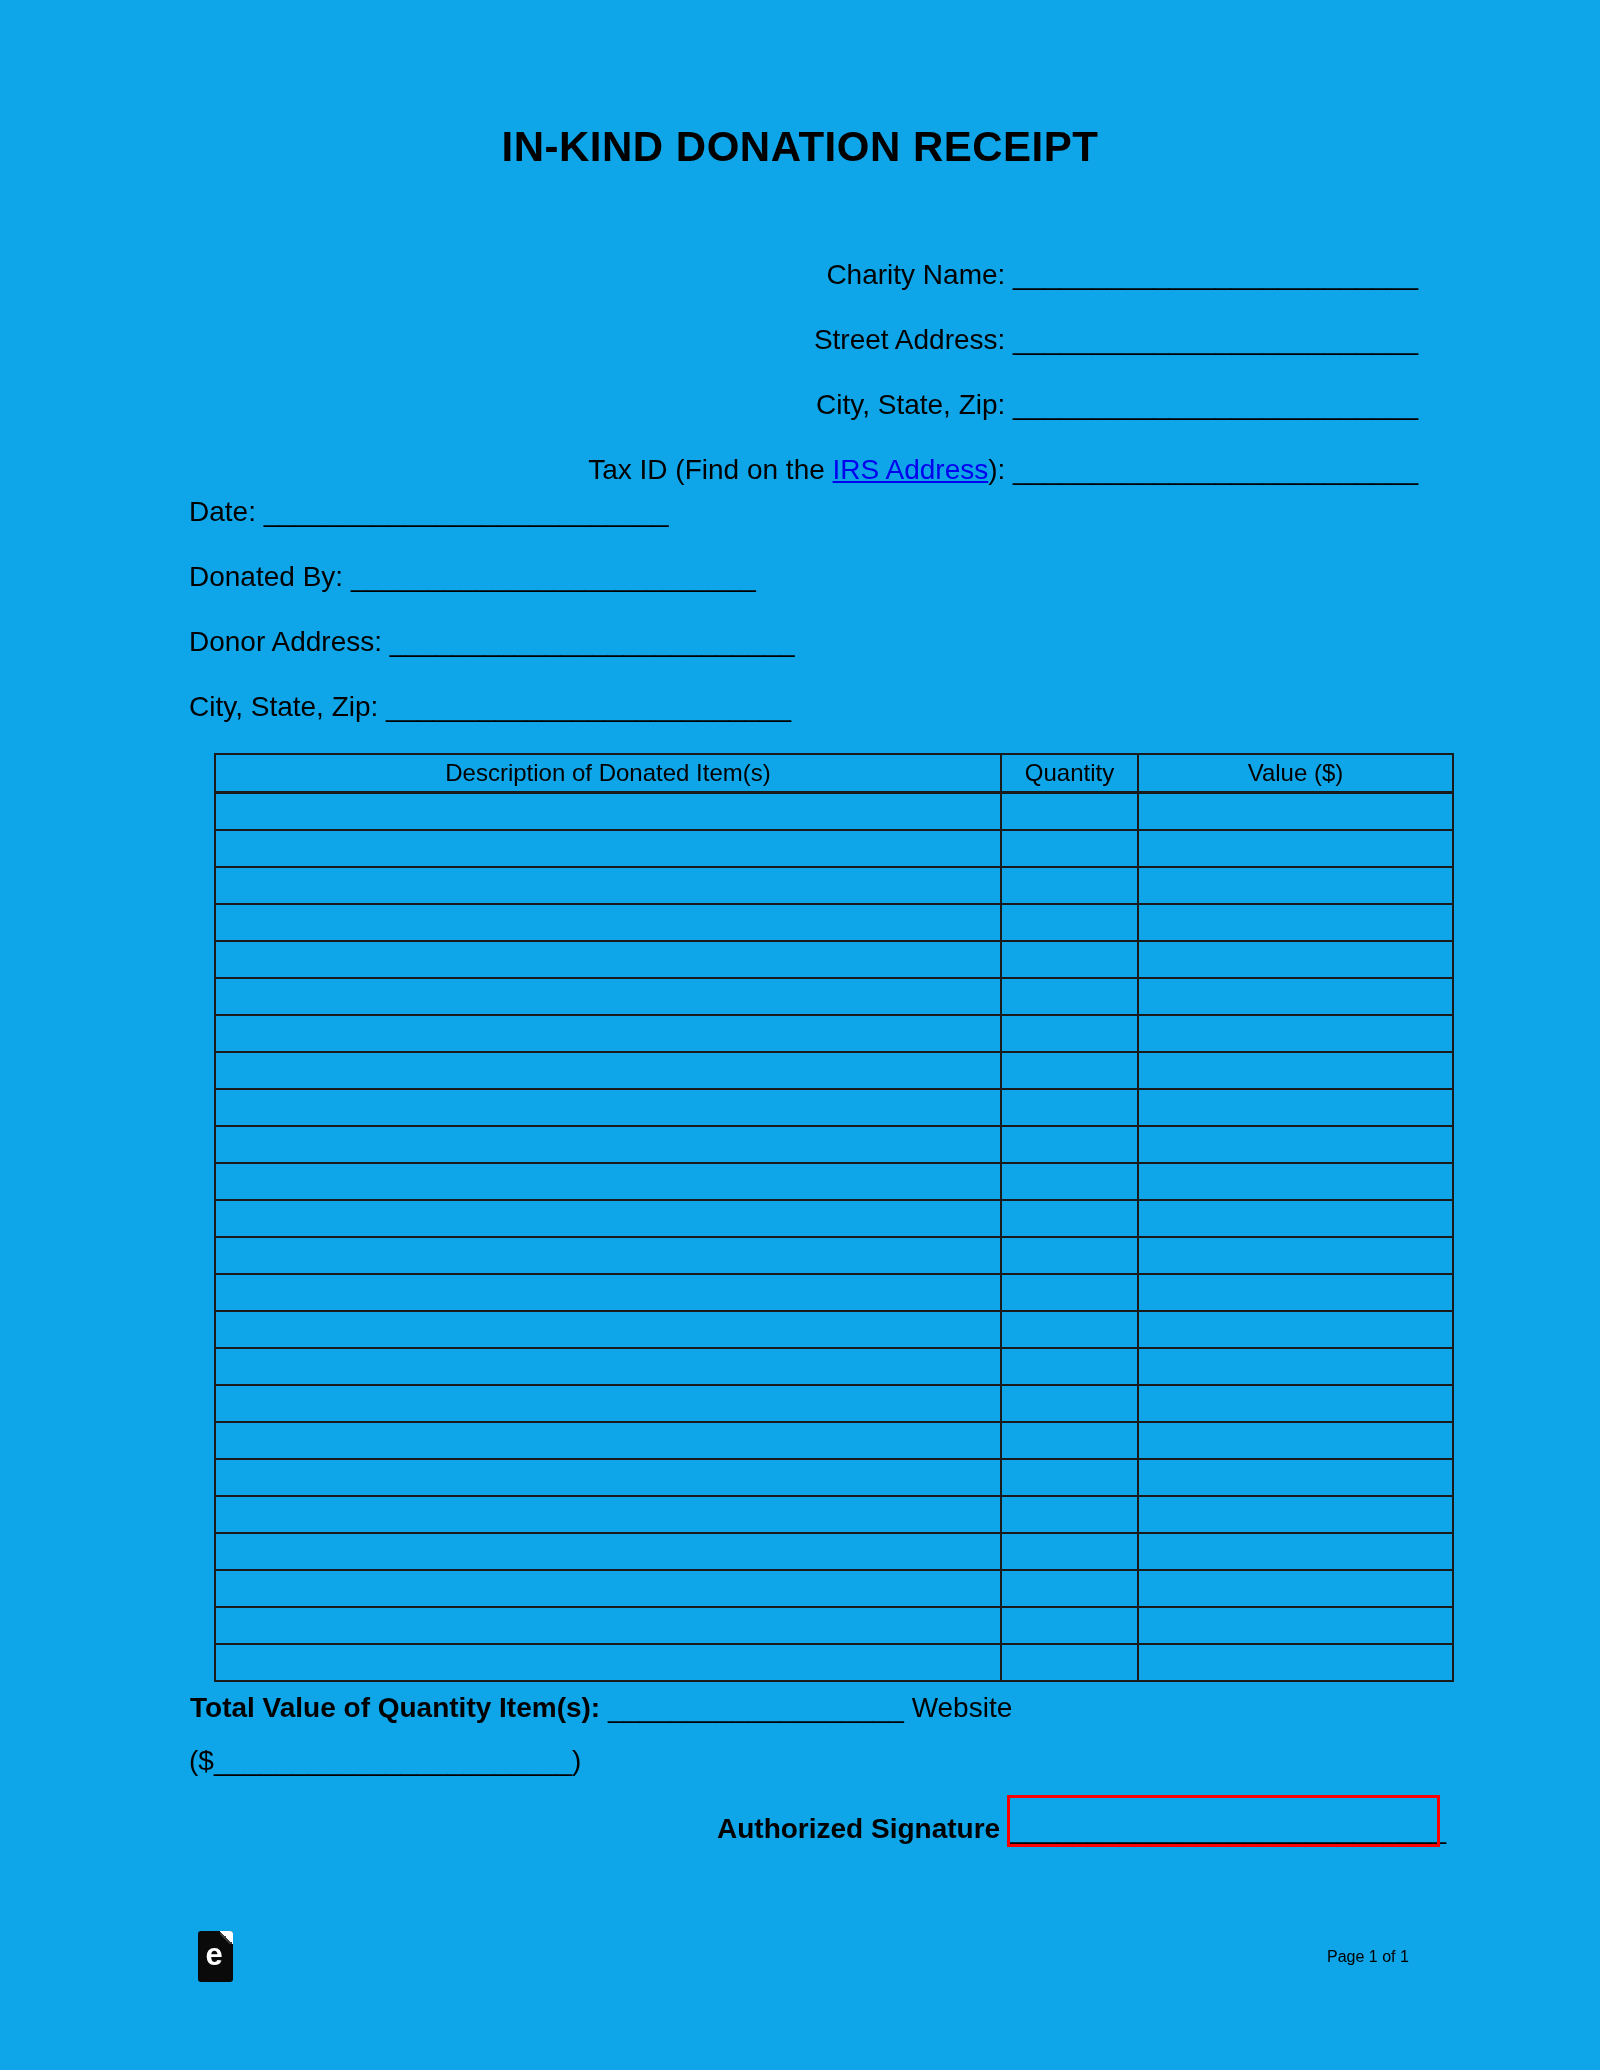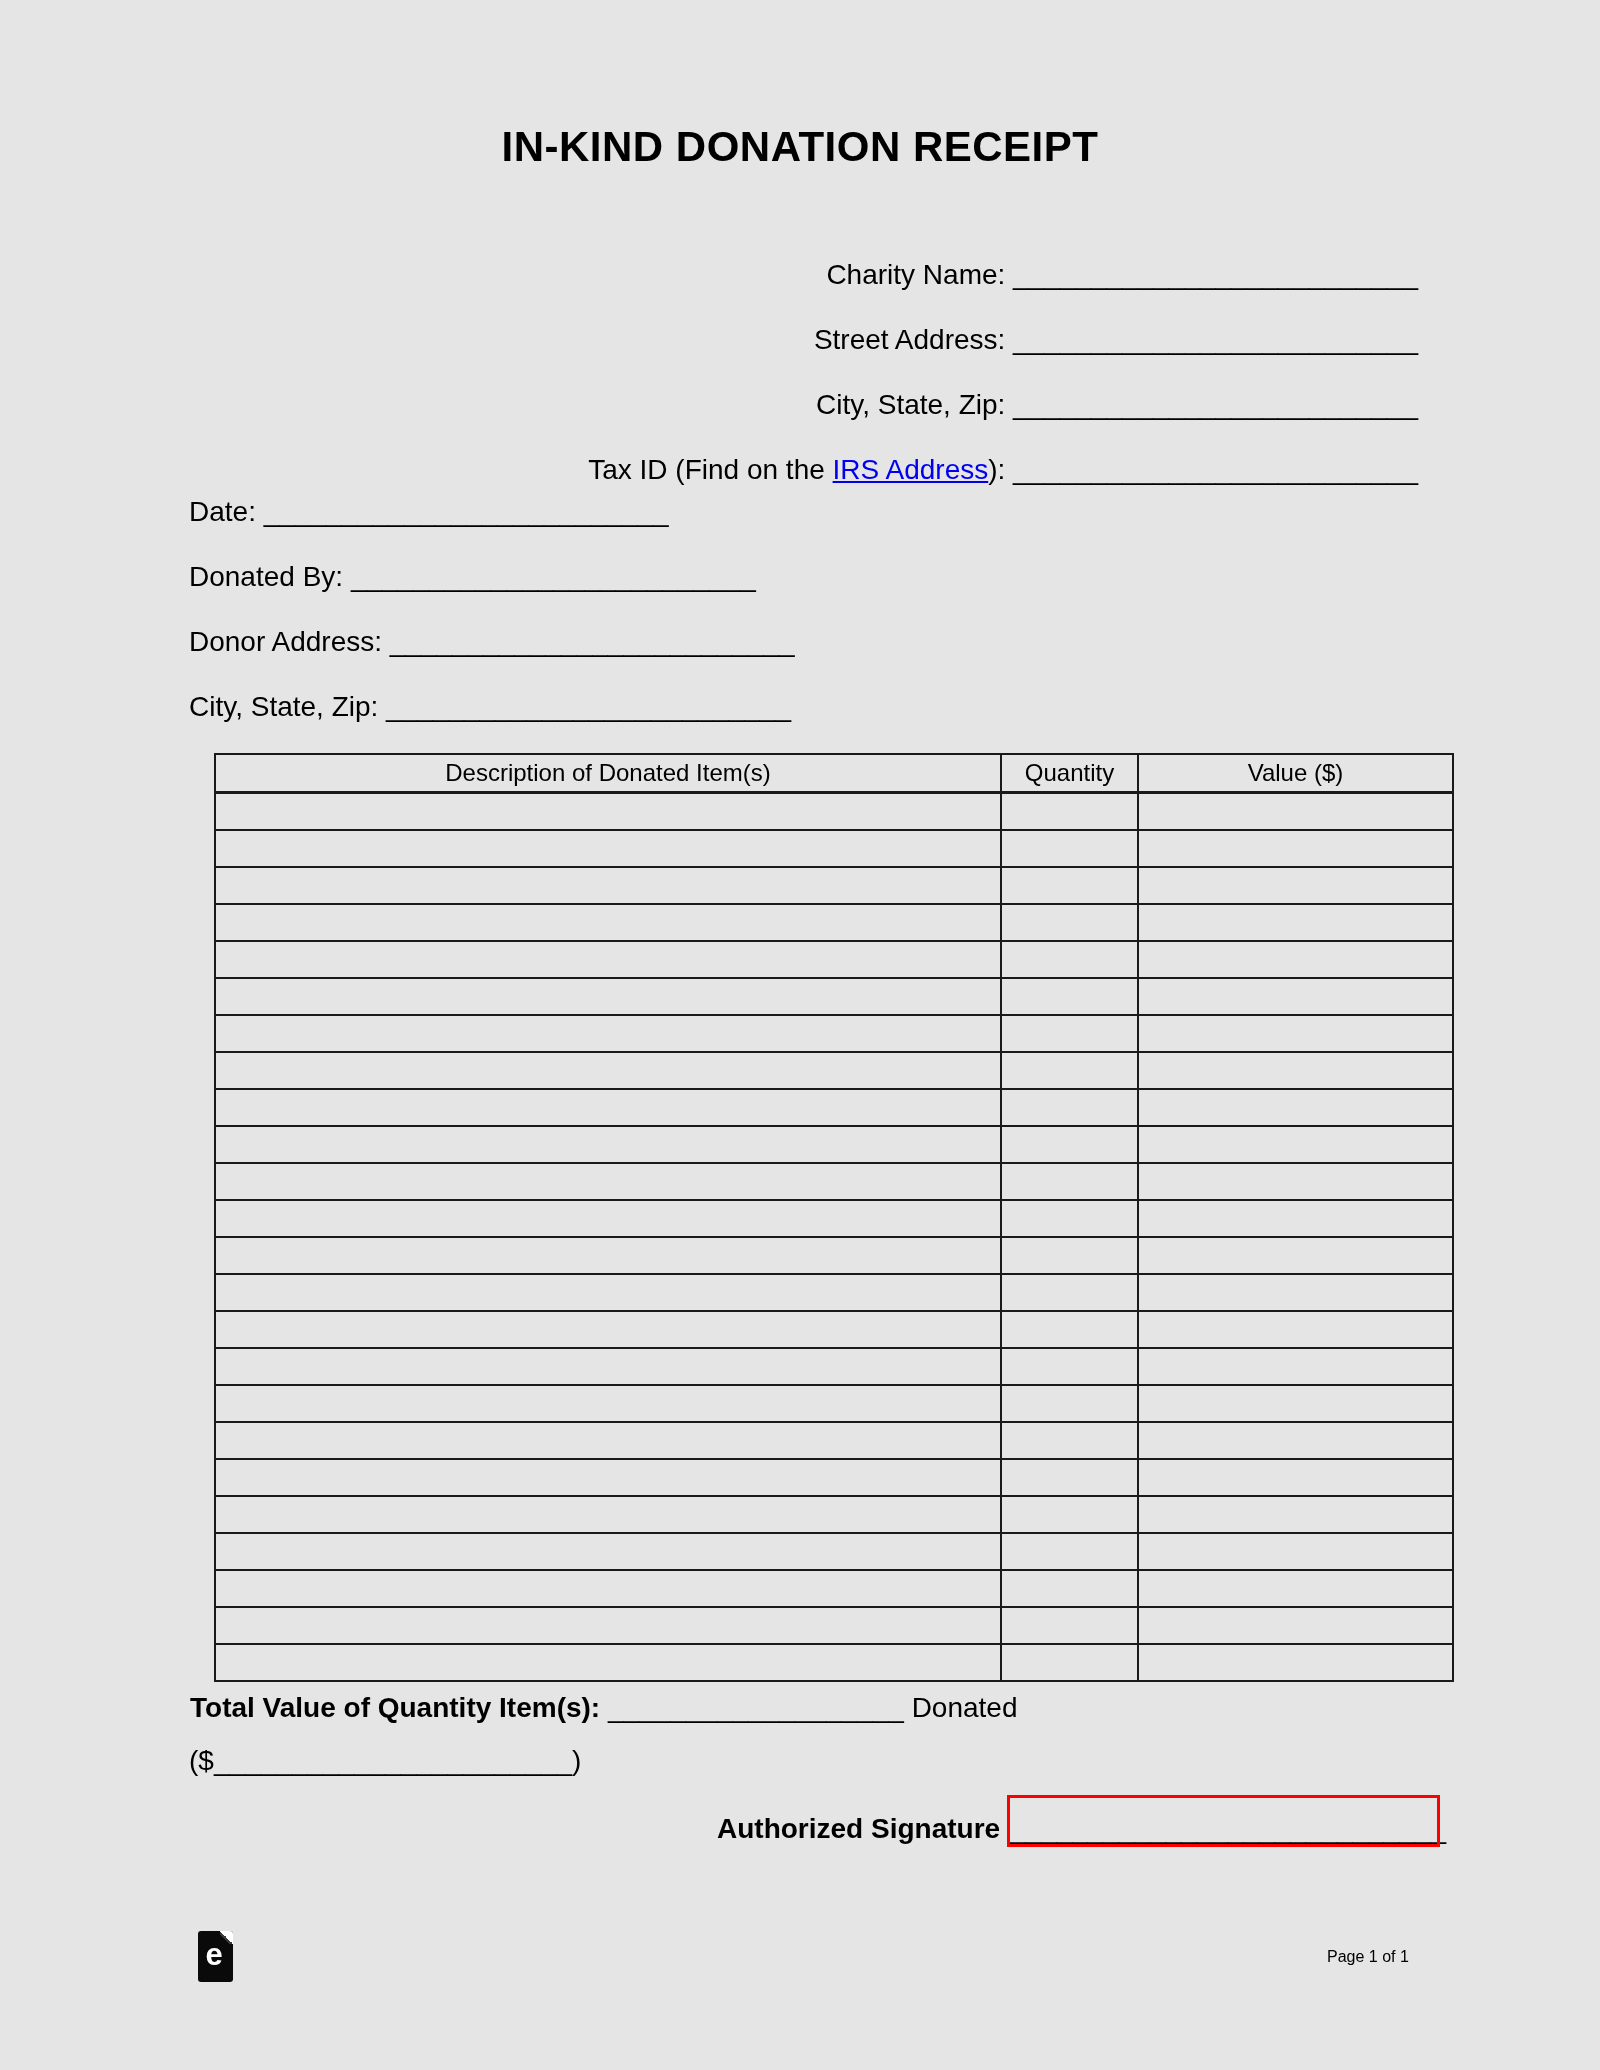--- a/index.html
+++ b/index.html
@@ -1,17 +1,17 @@
 <!DOCTYPE html>
 <html><head>
 <meta charset="utf-8">
 <style>
   html,body { margin:0; padding:0; background:#ffffff; }
   .page {
-    position:relative; width:1600px; height:2070px; background:#e5e5e5;
+    position:relative; width:1600px; height:2070px; background:#0ea5e9;
     font-family:"Liberation Sans", sans-serif; color:#000; overflow:hidden;
   }
   .abs { position:absolute; white-space:nowrap; line-height:1.15; font-size:28px; }
   .title {
     top:123px; left:0; width:1600px; text-align:center;
     font-size:42px; font-weight:bold; letter-spacing:0.5px;
   }
   .r-line { right:182px;margin-top:25px; }
   .l-line { left:189px; }
   .fill { letter-spacing:0; }
@@ -225,21 +225,21 @@
           <td></td>
           <td></td>
           <td></td>
         </tr>
       </tbody>
   </table>
 
   <div class="abs" style="left:190px; top:1692px;">
     <span class="bold">Total Value of Quantity Item(s):</span>
     <span class="fill">___________________</span>
-    <span>Donated</span>
+    <span>Website</span>
   </div>
   <div class="abs" style="left:189px; top:1745px;">
     <span>($</span><span class="fill">_______________________</span><span>)</span>
   </div>
 
   <div class="abs bold" style="left:717px; top:1813px; z-index:2;">Authorized Signature</div>
   <div class="abs sig-line fill">____________________________</div>
   <div class="sig-box"></div>
 
 

